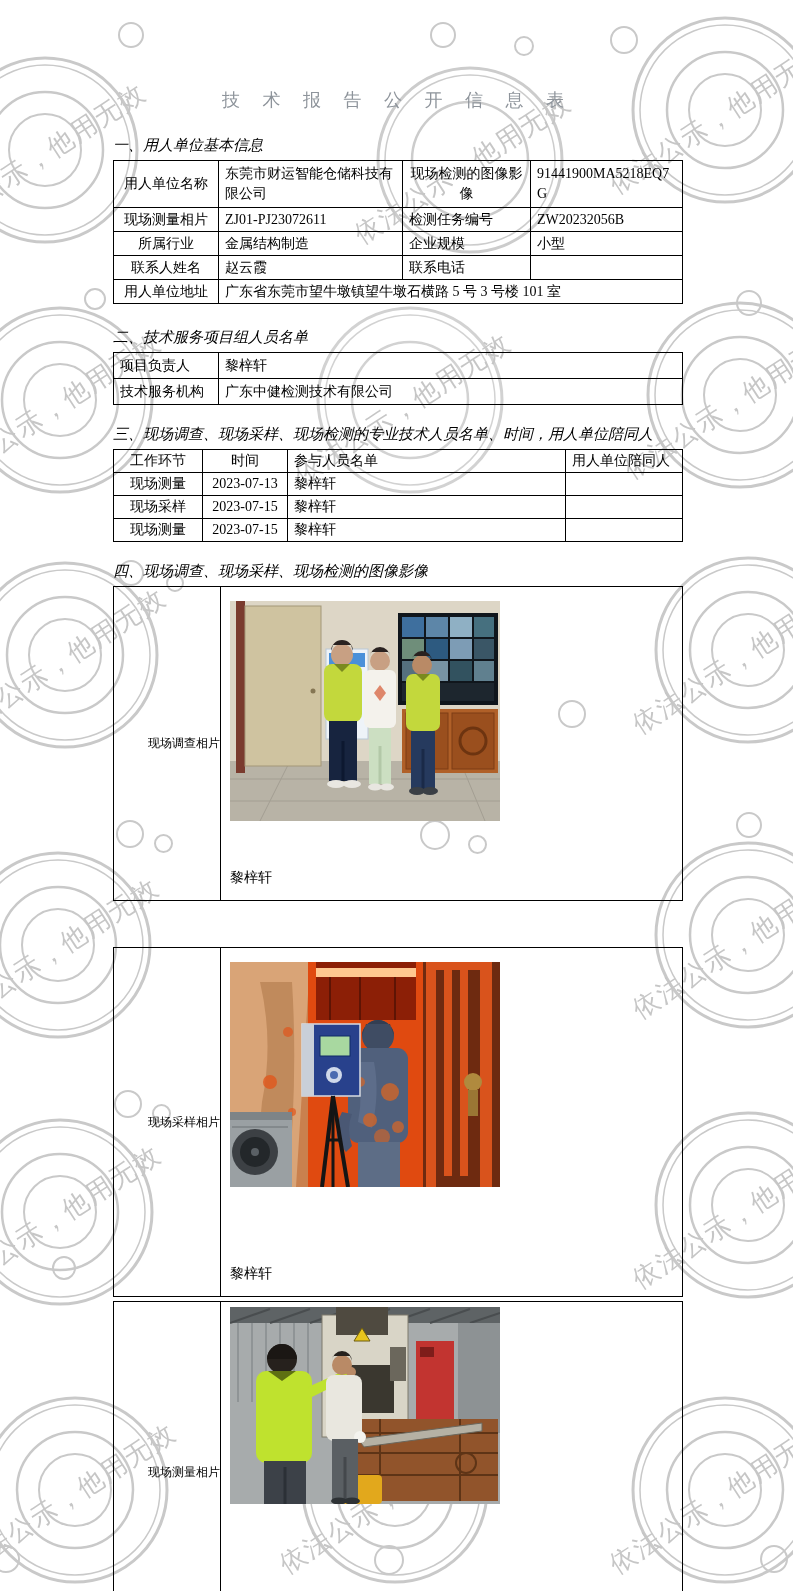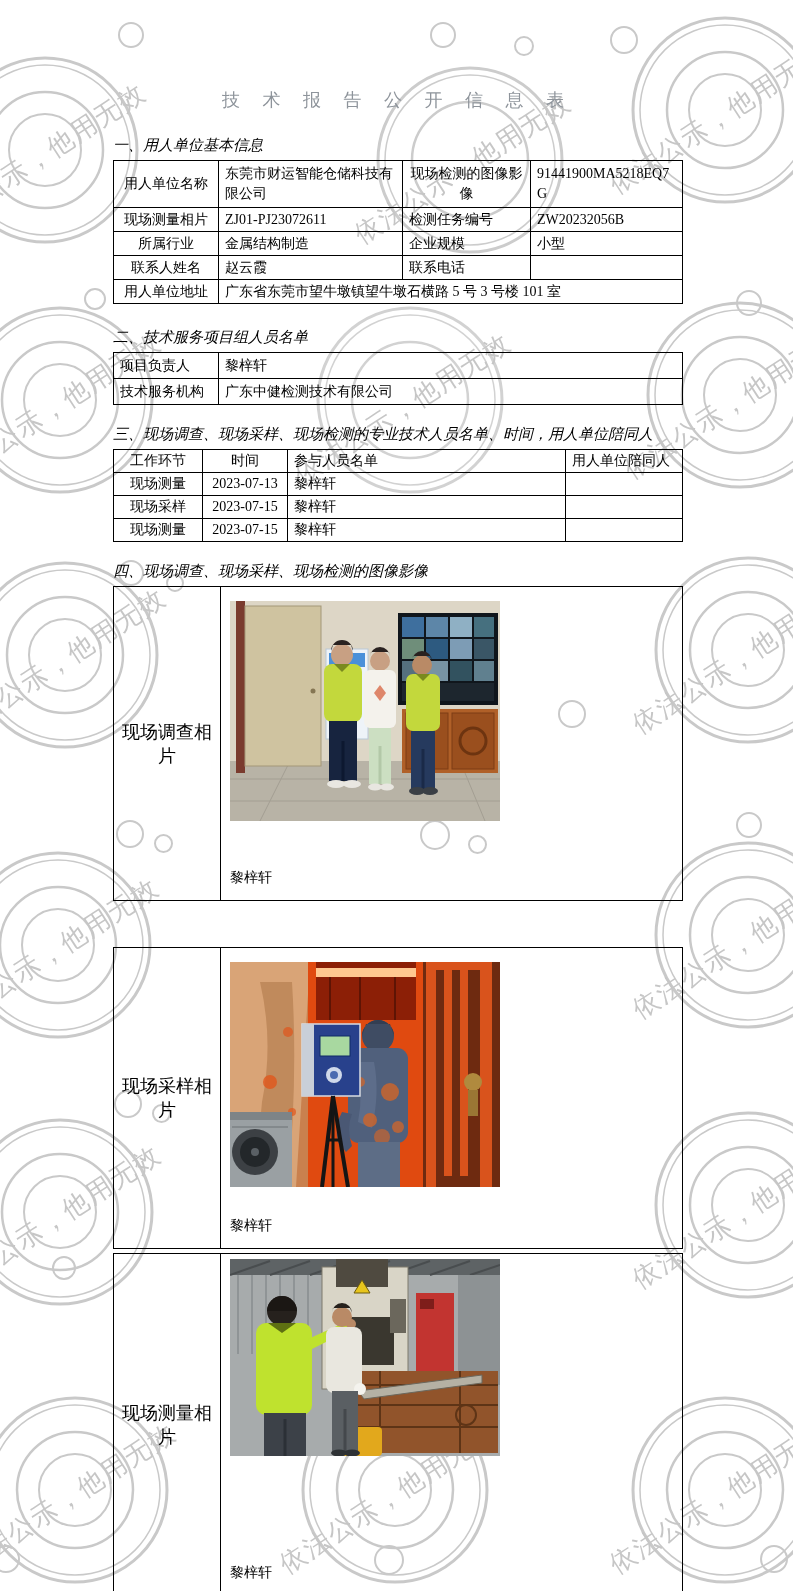--- a/index.html
+++ b/index.html
@@ -30,21 +30,21 @@
   .lbl{text-align:center;}
   .val{text-align:left;}
   .code{word-break:break-all;line-height:1.35;}
   .mt1{margin-top:24px;}
   .mt2{margin-top:20px;}
   .t1 td{height:21px;}
   .t1 tr.tall td{height:44px;line-height:1.45;}
   .t2 td{height:23px;}
   .t3 td{height:20px;margin-top:22px;}
   .photo-block td{padding:0;}
-  .photo-label{text-align:center;vertical-align:middle;font-size:18px;}
+  .photo-label{text-align:right;vertical-align:middle;font-size:12px;}
   .photo-cell{position:relative;vertical-align:top;}
   .photo-cell svg{display:block;margin:14px 0 0 9px;}
   .photo-name{position:absolute;left:9px;bottom:13px;font-size:14px;}
   .gap-b1{margin-bottom:46px;}
   .gap-b2{margin-bottom:4px;}
 </style>
 </head>
 <body>
 
 <div class="wm-layer">
@@ -375,21 +375,21 @@
           <line x1="193" y1="148" x2="193" y2="188" stroke="#1a2a48" stroke-width="3"></line>
           <ellipse cx="187" cy="190" rx="8" ry="4" fill="#3a3f45"></ellipse>
               <ellipse cx="200" cy="190" rx="8" ry="4" fill="#3a3f45"></ellipse>
         </svg>
         <div class="photo-name">黎梓轩</div>
       </td>
     </tr>
   </tbody>
     </table>
 
-  <table class="photo-block gap-b2" style="height:302px">
+  <table class="photo-block gap-b2" style="height:350px">
     <colgroup>
         <col style="width:107px">
         <col style="width:462px">
       </colgroup>
     <tbody>
         <tr>
       <td class="photo-label">现场采样相片</td>
       <td class="photo-cell">
         <svg width="270" height="225" viewBox="0 0 270 225">
           <rect width="270" height="225" fill="#c9804e"></rect>

